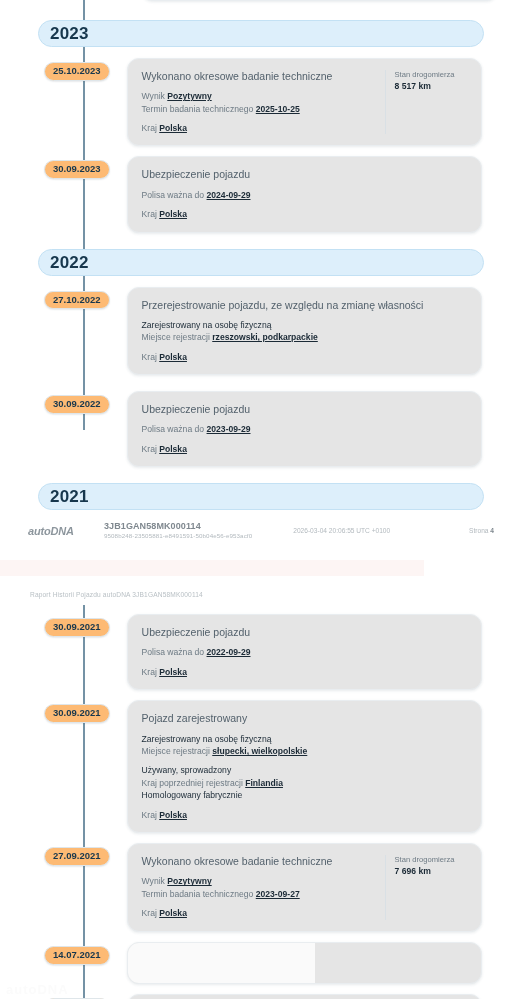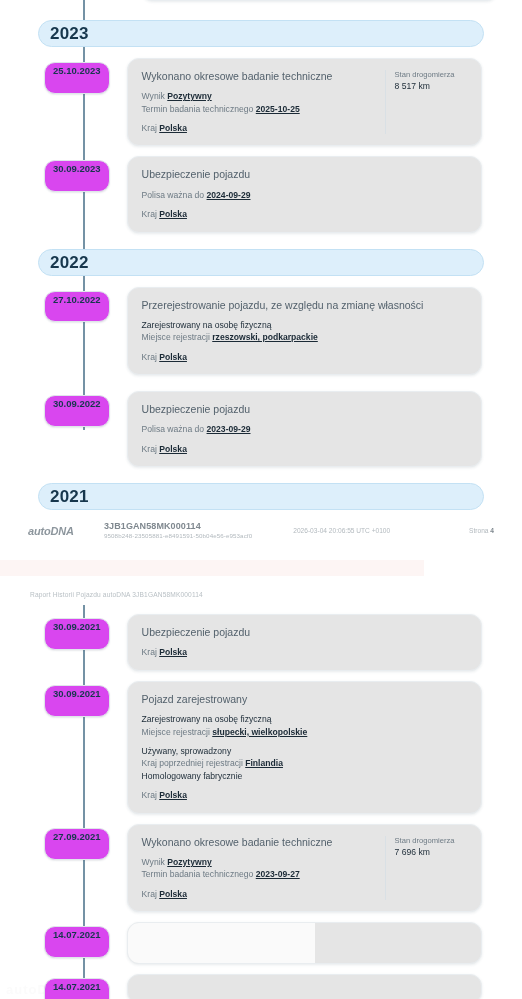--- a/index.html
+++ b/index.html
@@ -65,24 +65,24 @@
     display: flex;
     align-items: flex-start;
     z-index: 2;
   }
 
   .date-pill {
     position: relative;
     flex: 0 0 auto;
     margin-left: 44px;
     margin-top: 4px;
-    background: #d946ef;
+    background: #fdba74;
     border: 1px solid #dfe6ea;
     border-radius: 11px;
-    padding: 3px 8px 16px 8px;
+    padding: 3px 8px 3px 8px;
     font-size: 9.5px;
     font-weight: bold;
     color: #17374d;
     white-space: nowrap;
     box-shadow: 0 1px 1.5px rgba(40,60,80,.10);
     z-index: 3;
     line-height: 1.15;
   }
 
   .event-card {
@@ -129,21 +129,21 @@
     border-left: 1px solid #d9e0e5;
   }
   .odo-label {
     font-size: 7.6px;
     color: #6d7a84;
     line-height: 1.3;
     white-space: nowrap;
   }
   .odo-value {
     font-size: 8.6px;
-    font-weight: normal;
+    font-weight: bold;
     color: #1b2a36;
     line-height: 1.4;
     white-space: nowrap;
   }
 
   
   .event-card.blank { padding: 0; min-height: 40px; overflow: hidden; }
   .blank-fill {
     width: 53%;
     height: 100%;
@@ -353,20 +353,23 @@
   <div class="sheet" style="padding-top:6px;">
     <div class="running-header">Raport Historii Pojazdu autoDNA 3JB1GAN58MK000114</div>
     <div class="timeline-rail" style="top:20px;height:430px;"></div>
     <div id="page2-body" style="padding-top:16px;">
         <div class="tl-row" style="margin-top: 0px;">
           <div class="date-pill">30.09.2021</div>
           <div class="event-card">
             <div class="event-main">
               <div class="event-title">Ubezpieczenie pojazdu</div>
               <div class="detail-group">
+                <div class="detail-line"><span>Polisa ważna do </span><span class="v">2022-09-29</span></div>
+              </div>
+              <div class="detail-group">
                 <div class="detail-line"><span>Kraj </span><span class="v">Polska</span></div>
               </div>
             </div>
           </div>
         </div>
         <div class="tl-row" style="margin-top: 10px;">
           <div class="date-pill">30.09.2021</div>
           <div class="event-card">
             <div class="event-main">
               <div class="event-title">Pojazd zarejestrowany</div>

